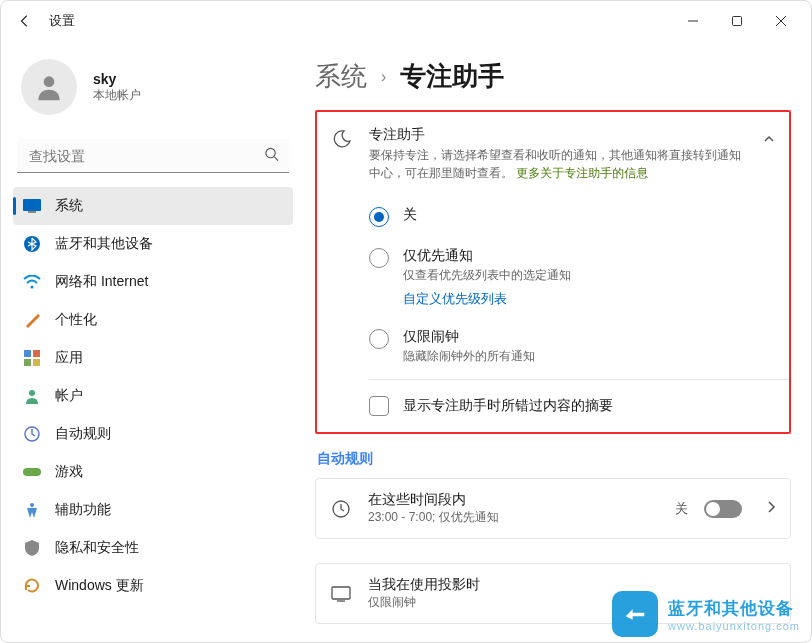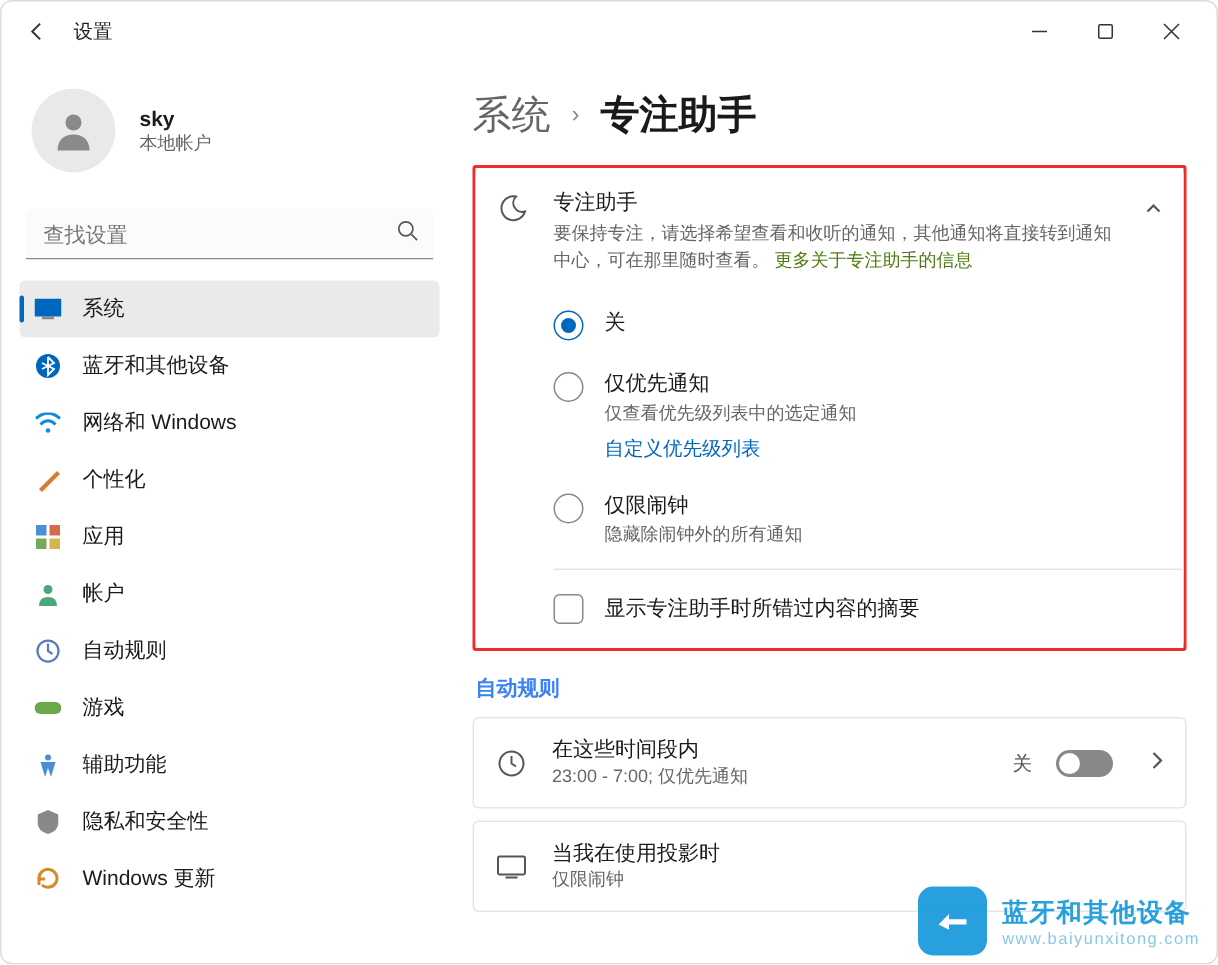--- a/index.html
+++ b/index.html
@@ -48,21 +48,21 @@
 .radio-circle.checked { border-color: #0067c0; }
 .radio-inner { width: 10px; height: 10px; background: #0067c0; border-radius: 50%; }
 .radio-label { font-size: 14px; color: #1a1a1a; }
 .radio-sub { font-size: 12px; color: #666; margin-top: 2px; }
 .radio-link { font-size: 13px; color: #0067c0; margin-top: 6px; cursor: pointer; font-family: Liberation Serif, serif; }
 .divider { height: 1px; background: #e5e5e5; margin: 4px 0 4px 52px; }
 .checkbox-row { display: flex; align-items: center; gap: 14px; padding: 12px 14px 16px 52px; }
 .checkbox { width: 20px; height: 20px; border: 1.5px solid #888; border-radius: 4px; flex-shrink: 0; }
 .checkbox-label { font-size: 14px; color: #1a1a1a; }
 .section-heading { font-size: 14px; font-weight: 600; color: #3b82f6; margin: 10px 0 10px 2px; }
-.rule-card { border: 1px solid #e5e5e5; border-radius: 4px; display: flex; align-items: center; gap: 16px; padding: 12px 14px; margin-bottom: 8px; }
+.rule-card { border: 1px solid #e5e5e5; border-radius: 4px; display: flex; align-items: center; gap: 16px; padding: 12px 14px; margin-bottom: 24px; }
 .rule-icon { width: 22px; height: 22px; display: flex; align-items: center; justify-content: center; color: #555; }
 .rule-body { flex: 1; }
 .rule-title { font-size: 14px; color: #1a1a1a; }
 .rule-sub { font-size: 12px; color: #666; }
 .rule-state { font-size: 13px; color: #555; }
 .toggle { width: 38px; height: 18px; background: #888; border-radius: 10px; position: relative; }
 .toggle::after { content: ""; position: absolute; left: 2px; top: 2px; width: 14px; height: 14px; background: #fff; border-radius: 50%; }
 .rule-chevron { color: #555; font-size: 15px; margin-left: 8px; }
 .watermark { position: absolute; right: 12px; bottom: 6px; display: flex; align-items: center; gap: 10px; opacity: 0.9; }
 .watermark-logo { width: 46px; height: 46px; background: #1296db; border-radius: 10px; display: flex; align-items: center; justify-content: center; }
@@ -146,21 +146,21 @@
           <span>蓝牙和其他设备</span>
         </li>
         <li class="nav-item">
           <span class="nav-icon">
               <svg width="18" height="14" viewBox="0 0 18 14">
                 <path d="M1 4 Q9 -3 17 4" stroke="#0b8ddb" stroke-width="2" fill="none"></path>
                 <path d="M4 8 Q9 3 14 8" stroke="#0b8ddb" stroke-width="2" fill="none"></path>
                 <circle cx="9" cy="12" r="1.5" fill="#0b8ddb"></circle>
               </svg>
             </span>
-          <span>网络和 Windows</span>
+          <span>网络和 Internet</span>
         </li>
         <li class="nav-item">
           <span class="nav-icon">
               <svg width="16" height="16" viewBox="0 0 16 16">
                 <path d="M2 14 L6 10 L14 2 L16 4 L8 12 L4 16 Z" fill="#d97a2a"></path>
               </svg>
             </span>
           <span>个性化</span>
         </li>
         <li class="nav-item">

